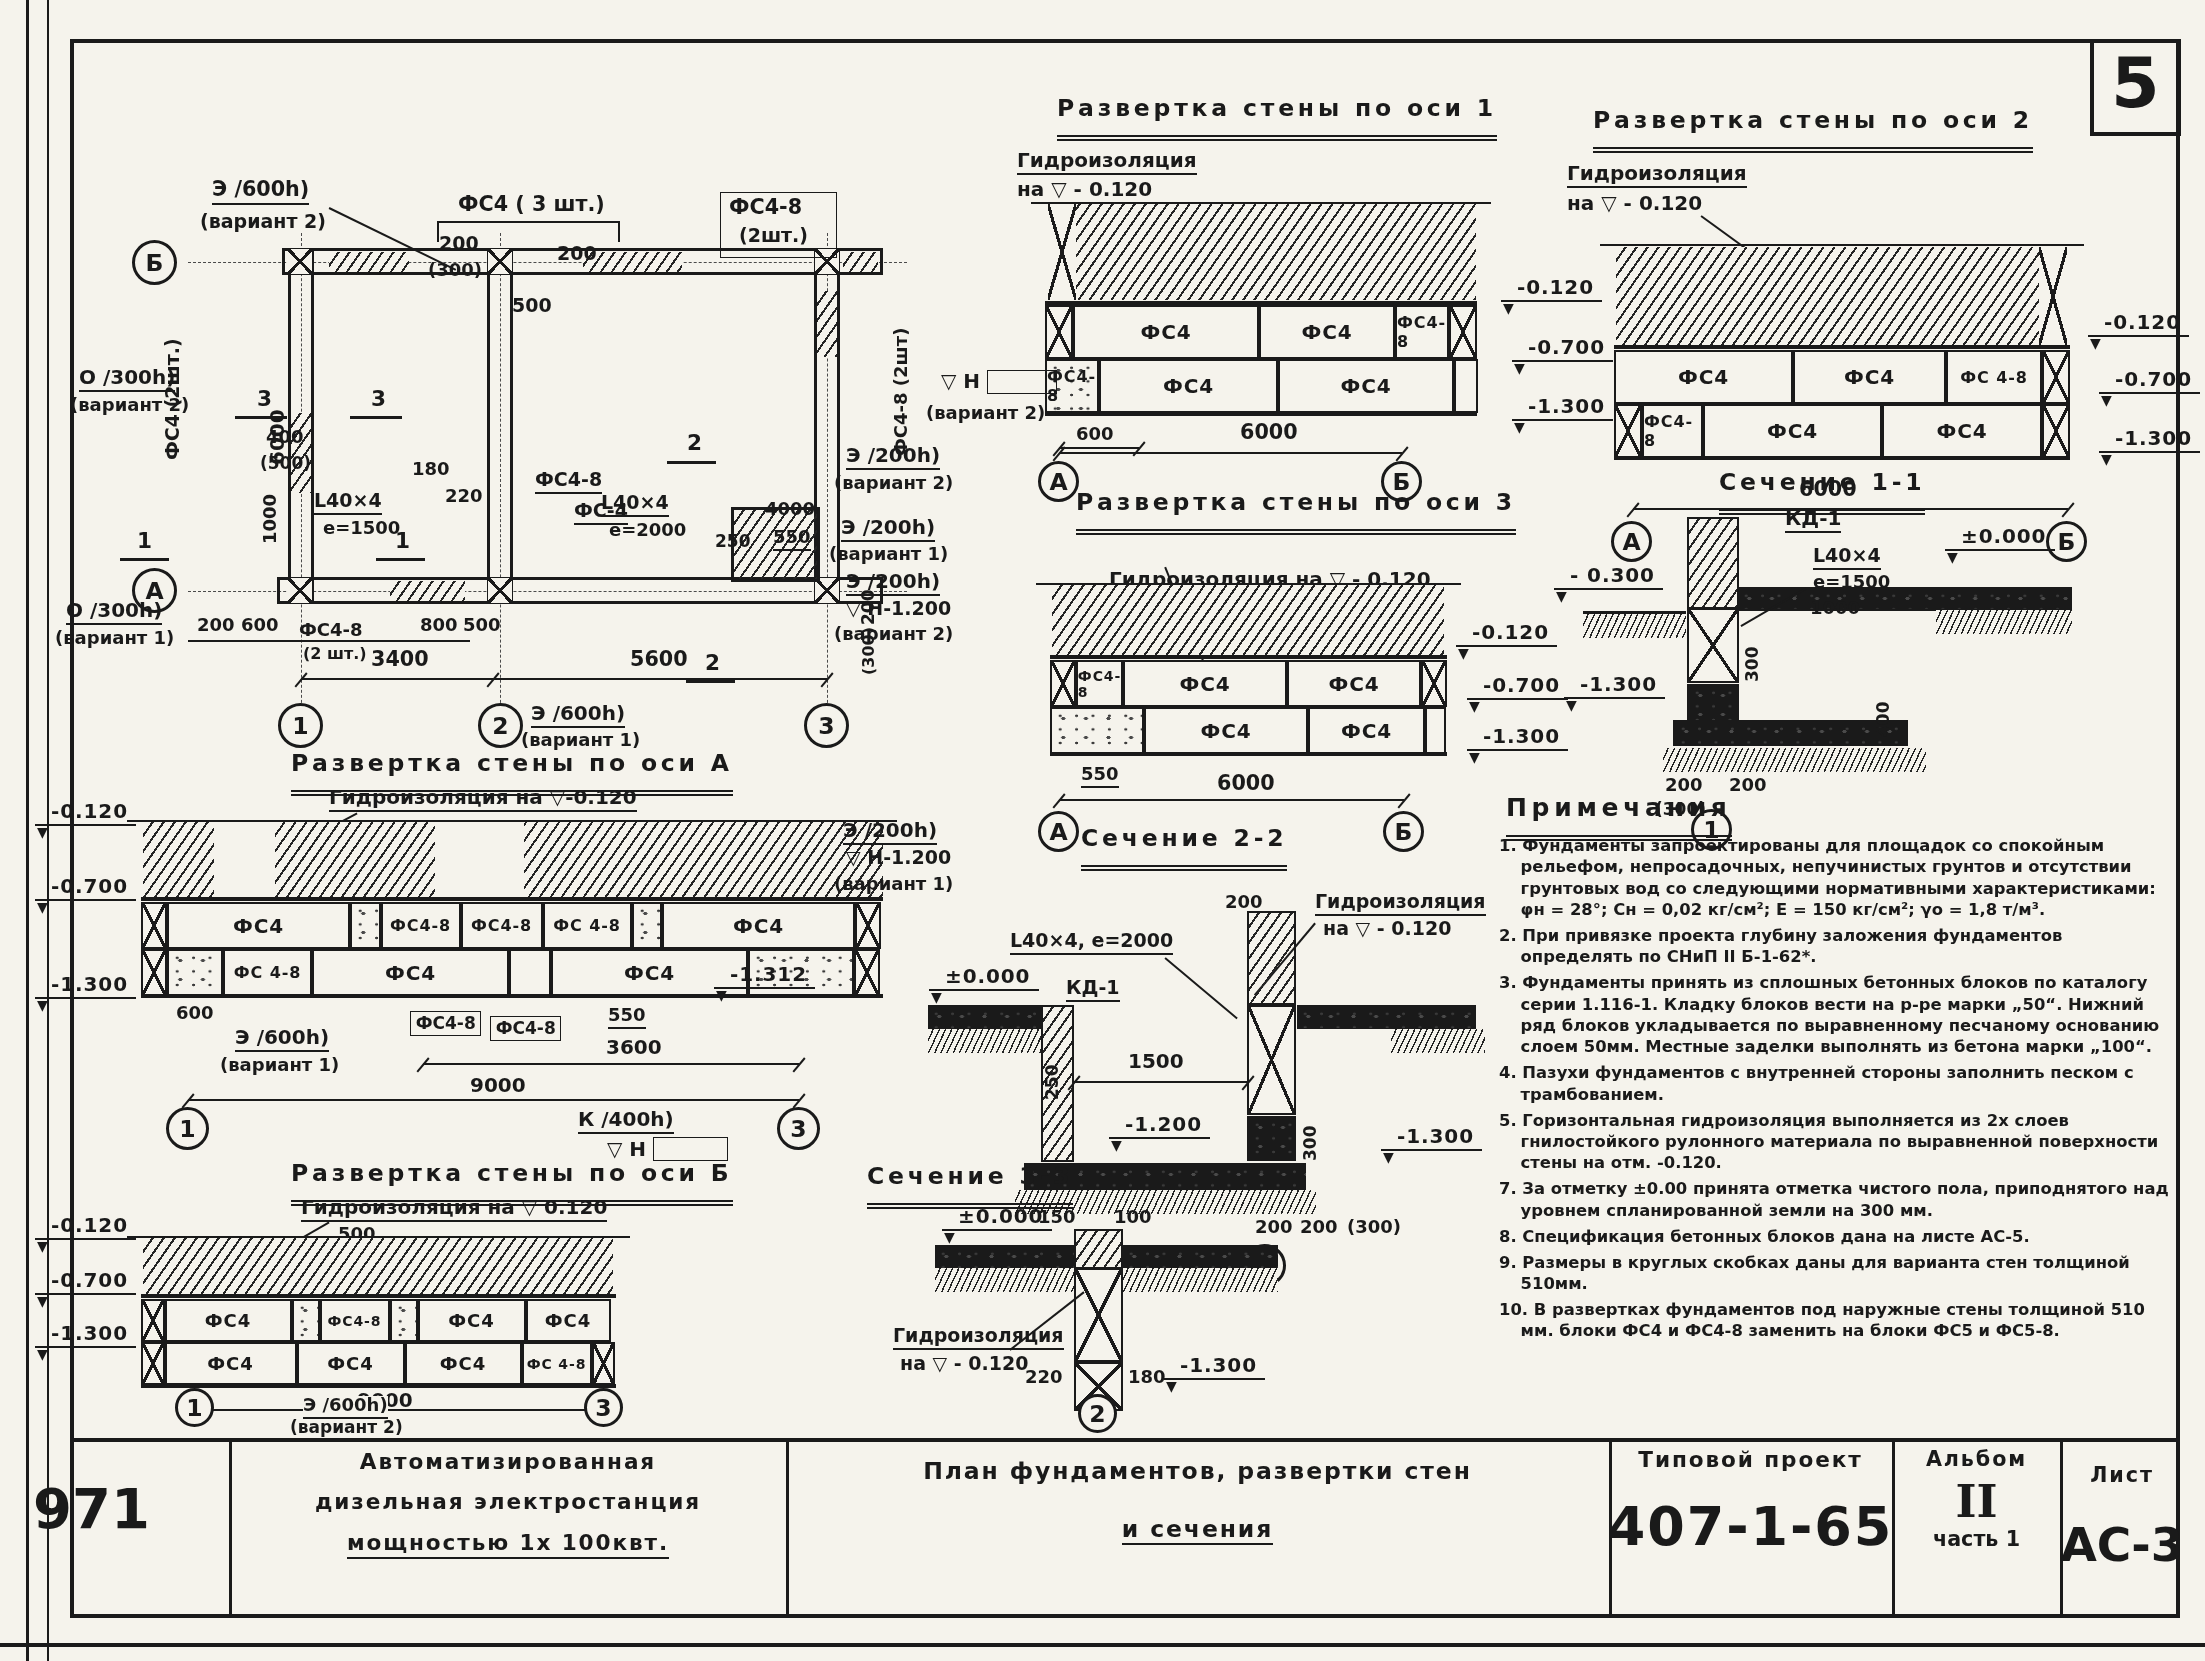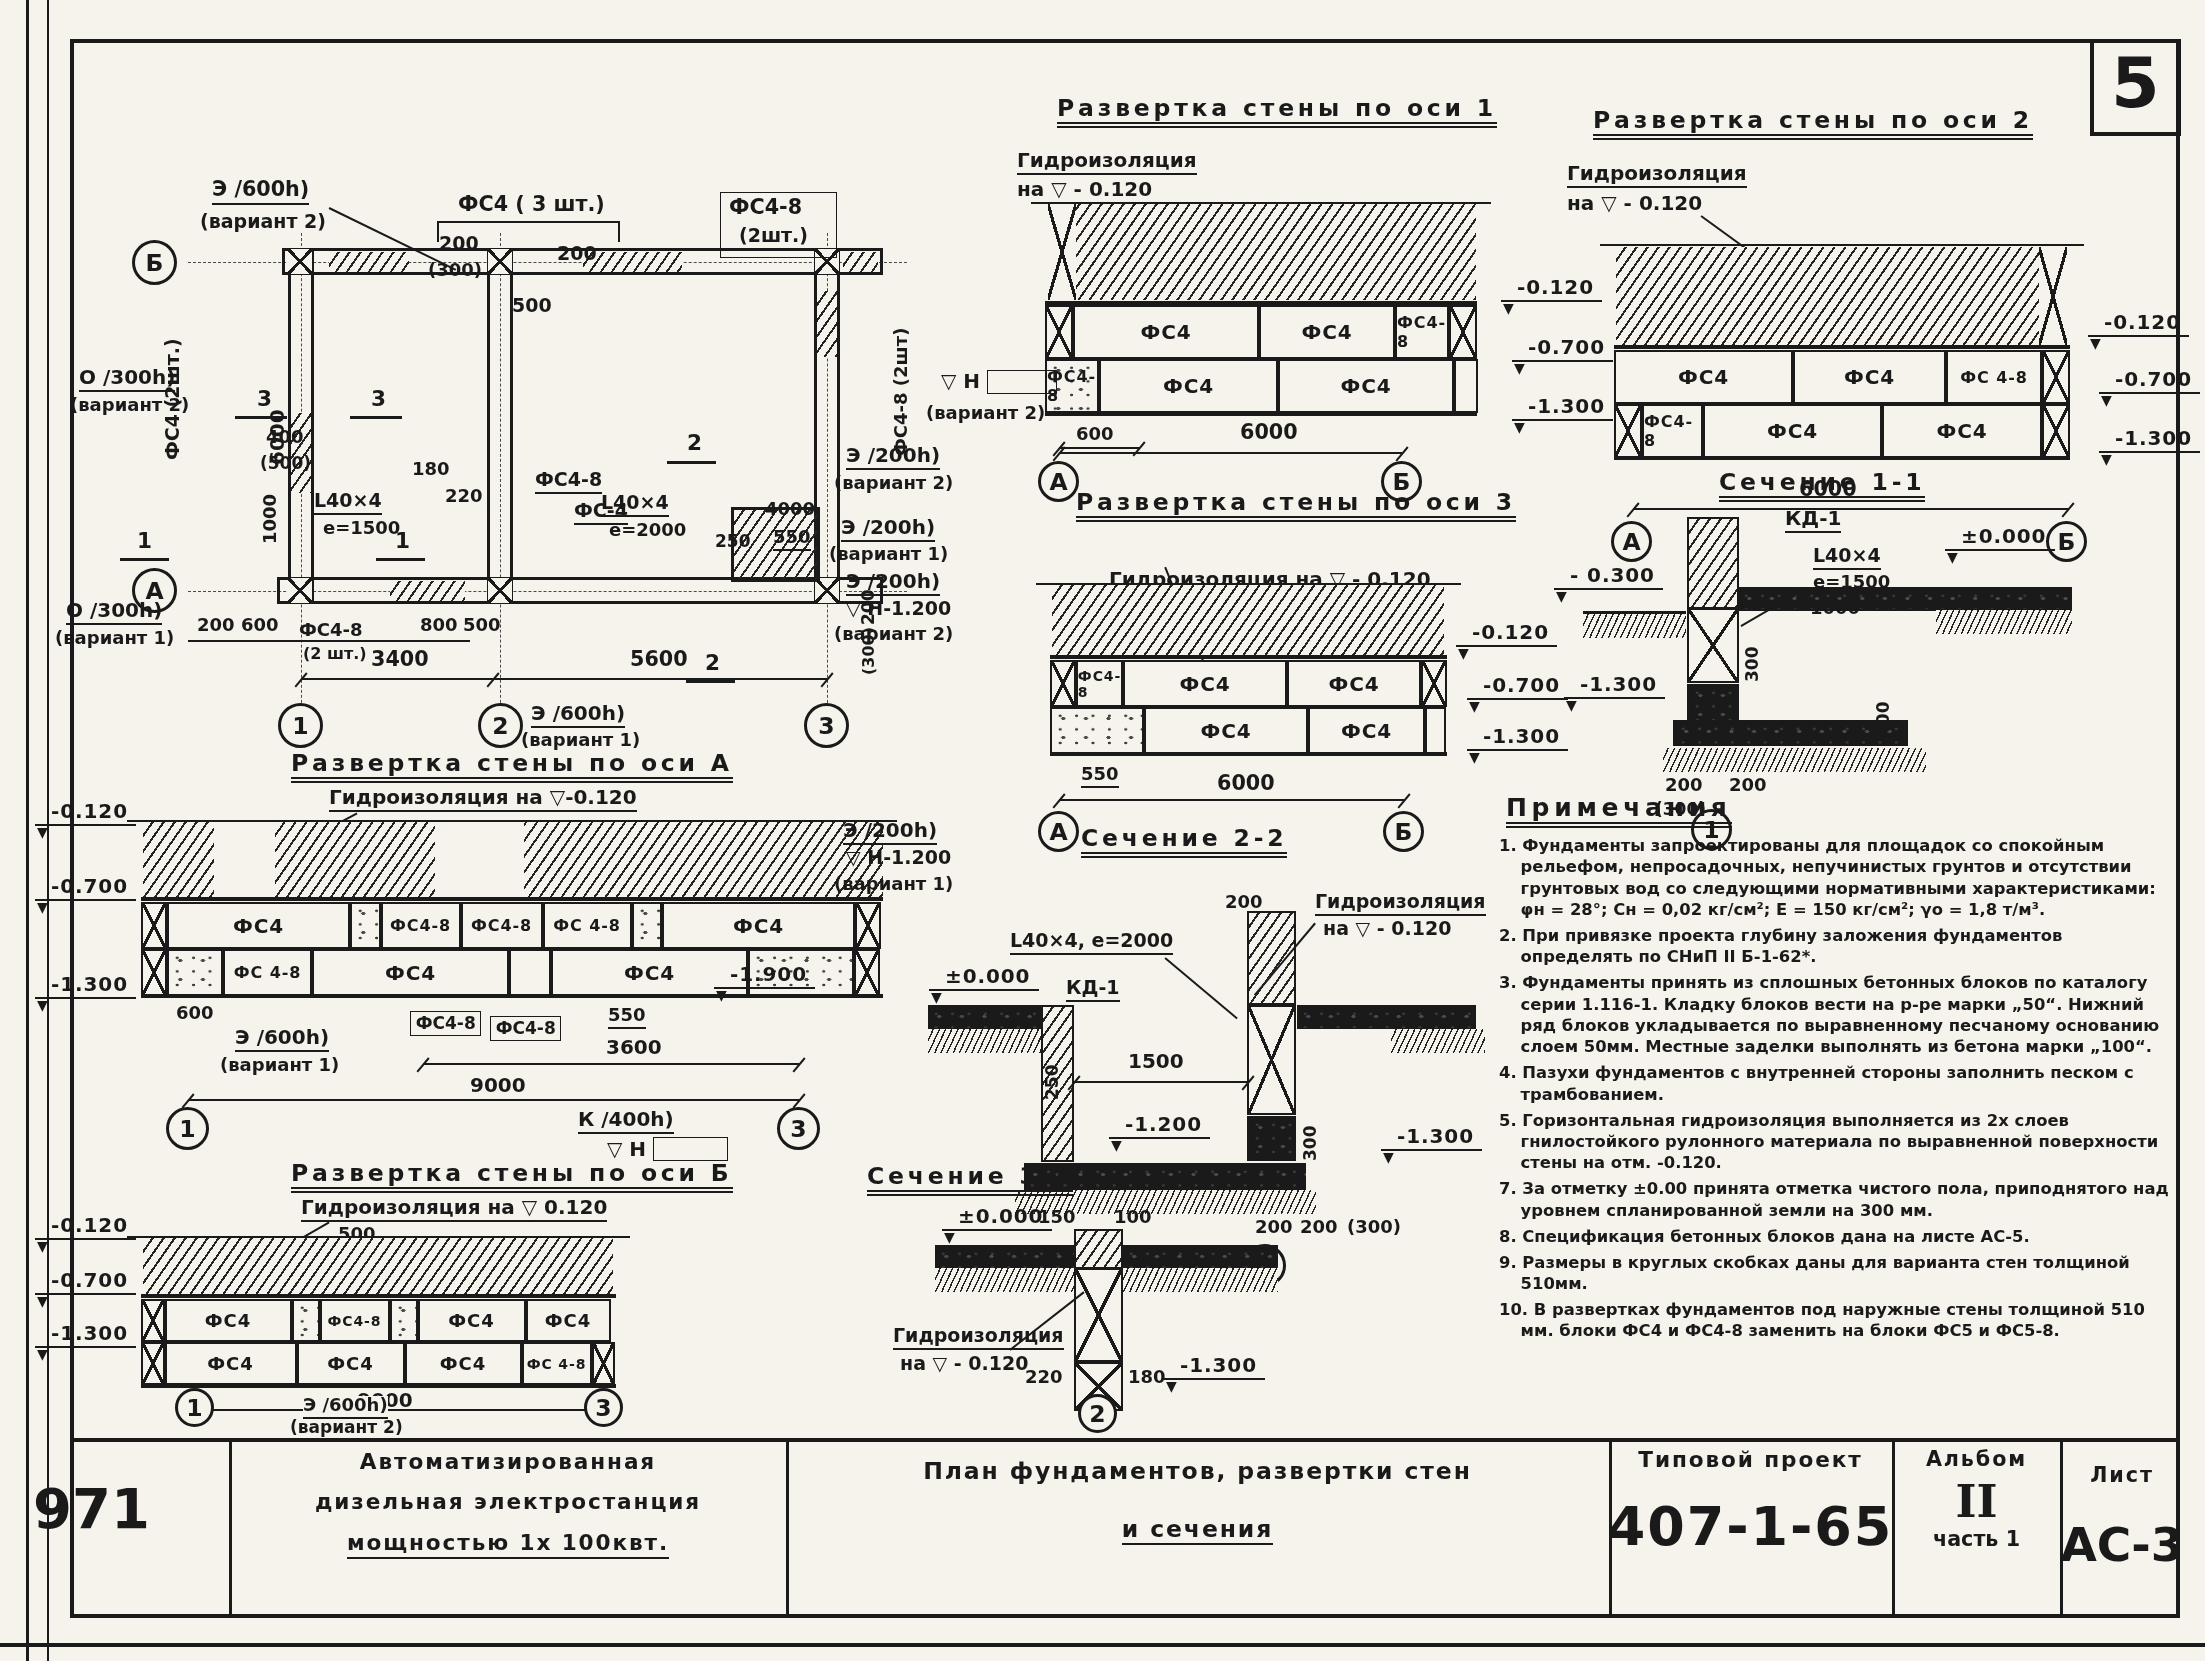--- a/index.html
+++ b/index.html
@@ -3,21 +3,21 @@
 <meta charset="utf-8">
 <style>
   html,body{margin:0;padding:0;background:#9a9a96}
   #sheet{position:relative;width:2205px;height:1661px;background:#f5f3ec;font-family:"DejaVu Sans",sans-serif;color:#1a1a1a;overflow:hidden}
   .a{position:absolute;white-space:nowrap;font-weight:bold;color:#1a1a1a;line-height:1.05}
   .f30{font-size:14px}.f34{font-size:16px}.f36{font-size:17px}.f38{font-size:18px}.f40{font-size:19px}
   .f42{font-size:20px}.f44{font-size:20.7px}.f46{font-size:21.6px}.f50{font-size:23.5px}.f54{font-size:25px}
   .f95{font-size:45px}.f100{font-size:47px}.f115{font-size:54px}.f120{font-size:56px}.f150{font-size:70px}
   .ls{letter-spacing:3.8px}.ls4{letter-spacing:1.9px}
   .ul{border-bottom:2.3px solid #1a1a1a;padding-bottom:1.9px}
-  .dul{border-bottom:6.6px double #1a1a1a;padding-bottom:1px}
+  .dul{border-bottom:6.6px double #1a1a1a;padding-bottom:14px}
   .hl{position:absolute;background:#1a1a1a}
   .dashv{position:absolute;width:0;border-left:1.9px dashed #4a4a4a}
   .dashh{position:absolute;height:0;border-top:1.9px dashed #4a4a4a}
   .row{position:absolute;display:flex}
   .cell{display:flex;align-items:center;justify-content:center;border:2.3px solid #1a1a1a;font-weight:bold;font-size:20px;letter-spacing:0.9px;background:#f5f3ec;box-sizing:border-box}
   .hatch{background:repeating-linear-gradient(125deg,rgba(0,0,0,0) 0 7px,#242424 7px 9px)}
   .grnd{background:repeating-linear-gradient(115deg,rgba(0,0,0,0) 0 4.2px,#242424 4.2px 5.6px)}
   .xp{background:linear-gradient(to top right,transparent calc(50% - 1.6px),#1a1a1a calc(50% - 1.6px) calc(50% + 1.6px),transparent calc(50% + 1.6px)),linear-gradient(to bottom right,transparent calc(50% - 1.6px),#1a1a1a calc(50% - 1.6px) calc(50% + 1.6px),transparent calc(50% + 1.6px))}
   .dots{background-image:radial-gradient(#4a4a4a 1.9px,transparent 2.3px),radial-gradient(#3a3a3a 1.4px,transparent 1.9px);background-size:22.6px 19px,16.4px 13.6px}
   .pane{position:absolute;border:2.8px solid #1a1a1a;box-sizing:border-box}
@@ -347,21 +347,21 @@
     </div>
   <div class="elev" style="left:35px;top:874px">
       <span class="ev">-0.700</span>
       <span class="tr">▼</span>
     </div>
   <div class="elev" style="left:35px;top:972px">
       <span class="ev">-1.300</span>
       <span class="tr">▼</span>
     </div>
   <div class="elev" style="left:714px;top:962px">
-      <span class="ev">-1.900</span>
+      <span class="ev">-1.312</span>
       <span class="tr">▼</span>
     </div>
   <div class="a f38" style="left:176px;top:1004px">600</div>
   <div class="a f42 ul" style="left:235px;top:1027px">Э /600h)</div>
   <div class="a f38" style="left:220px;top:1056px">(вариант 1)</div>
   <div class="a f36" style="left:410px;top:1011px;border:1.9px solid #1a1a1a;padding:2.8px 4.7px">ФС4-8</div>
   <div class="a f36" style="left:490px;top:1016px;border:1.9px solid #1a1a1a;padding:2.8px 4.7px">ФС4-8</div>
   <div class="a f38 ul" style="left:608px;top:1006px">550</div>
   <div class="a f42" style="left:606px;top:1037px">3600</div>
   <div class="dim" style="left:423px;top:1063px;width:376px"></div>

